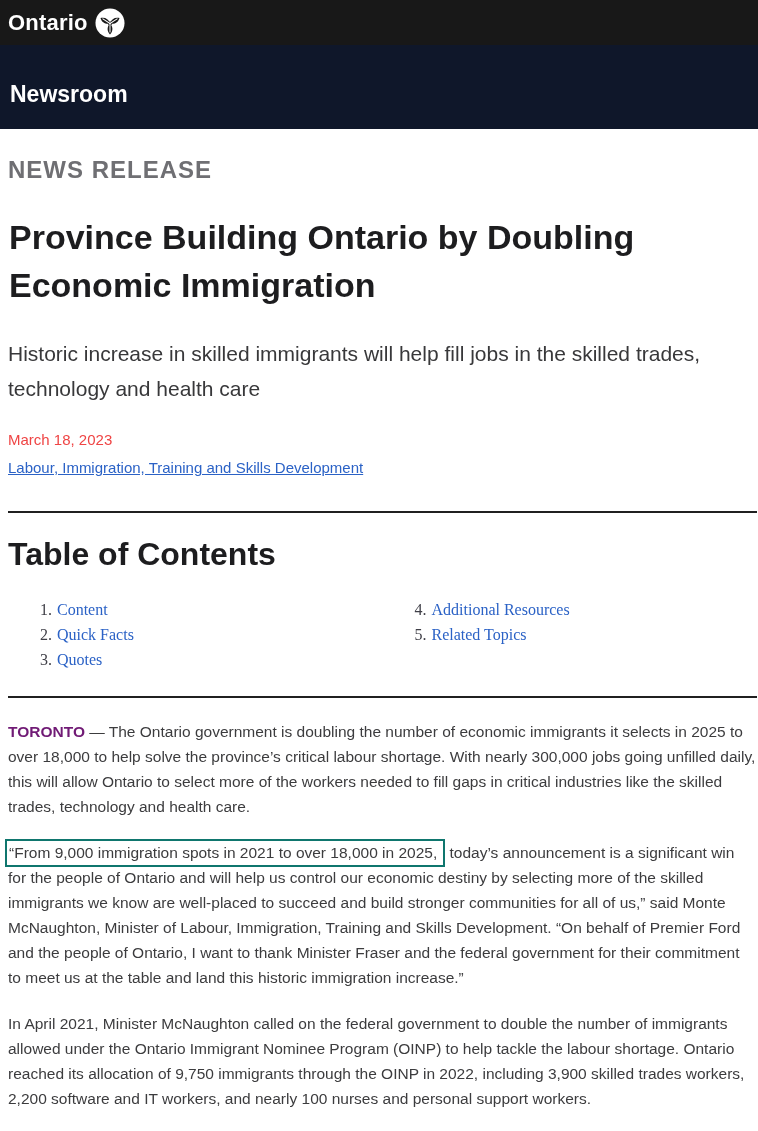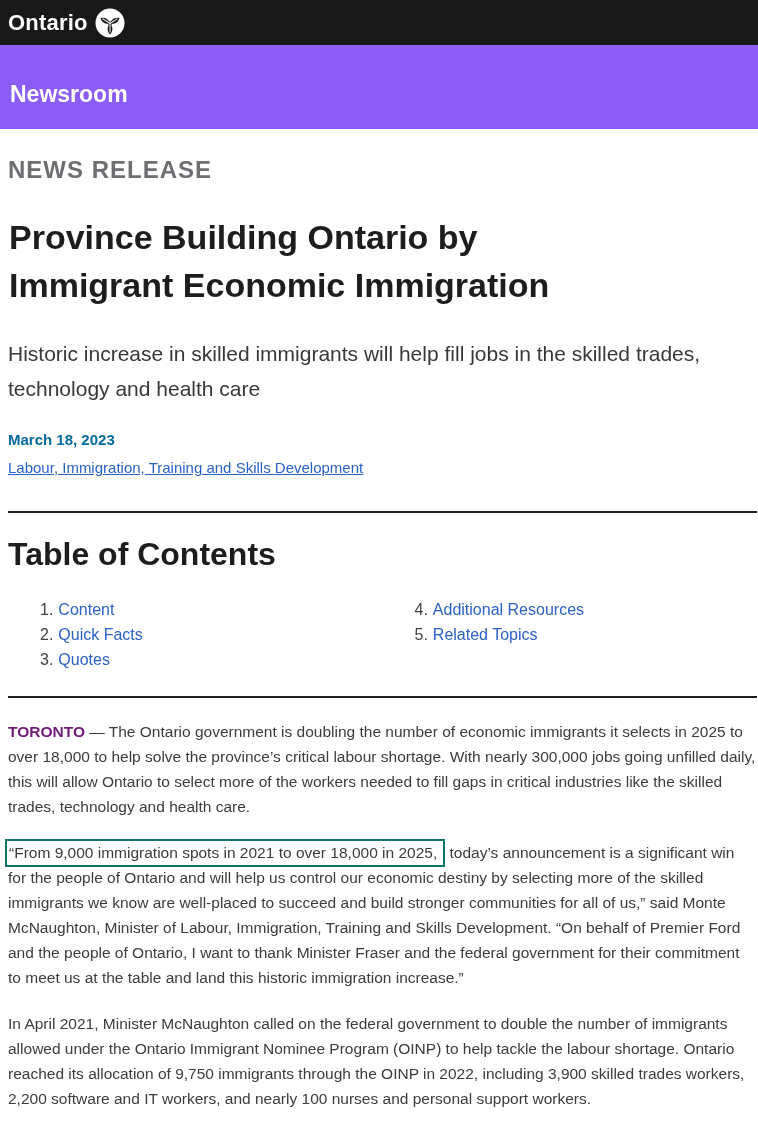--- a/index.html
+++ b/index.html
@@ -29,21 +29,21 @@
   .brand-word {
     color: #ffffff;
     font-size: 22px;
     font-weight: 700;
     letter-spacing: 0.2px;
   }
   .trillium-svg { width: 30px; height: 30px; display: block; }
 
   
   .newsroom-bar {
-    background: #8b5cf6;
+    background: #0f172a;
     height: 84px;
     display: flex;
     align-items: center;
     padding: 14px 10px 0 10px;
   }
   .newsroom-title {
     color: #ffffff;
     font-size: 23px;
     font-weight: 700;
   }
@@ -71,22 +71,22 @@
     margin-top: 27px;
     font-size: 21px;
     line-height: 35px;
     color: #38383a;
     max-width: 742px;
   }
 
   .date-line {
     margin-top: 25px;
     font-size: 15px;
-    font-weight: 700;
-    color: #0369a1;
+    font-weight: 400;
+    color: #ef4444;
   }
   .ministry-link {
     display: inline-block;
     margin-top: 11px;
     font-size: 15px;
     color: #2b62c6;
     text-decoration: underline;
     cursor: pointer;
   }
 
@@ -101,20 +101,21 @@
   .toc-heading {
     margin: 23px 0 0 0;
     font-size: 32px;
     font-weight: 700;
     color: #1d1d1f;
   }
 
   .toc {
     display: flex;
     margin-top: 24px;
+    font-family: Liberation Serif, serif;
   }
   .toc-col { width: 50%; }
   .toc-item {
     font-size: 16px;
     line-height: 25px;
     padding-left: 32px;
     white-space: nowrap;
   }
   .toc-num { color: #3f3f47; margin-right: 5px; }
   .toc-link {
@@ -172,21 +173,21 @@
 </header>
 
 <div class="newsroom-bar">
   <div class="newsroom-title">Newsroom</div>
 </div>
 
 <main class="content">
 
   <div class="kicker">NEWS RELEASE</div>
 
-  <h1 class="page-title">Province Building Ontario by Immigrant Economic Immigration</h1>
+  <h1 class="page-title">Province Building Ontario by Doubling Economic Immigration</h1>
 
   <div class="subtitle">Historic increase in skilled immigrants will help fill jobs in the skilled trades, technology and health care</div>
 
   <div class="date-line">March 18, 2023</div>
   <div>
     <a class="ministry-link">Labour, Immigration, Training and Skills Development</a>
   </div>
 
   <hr class="rule rule-1">
 

